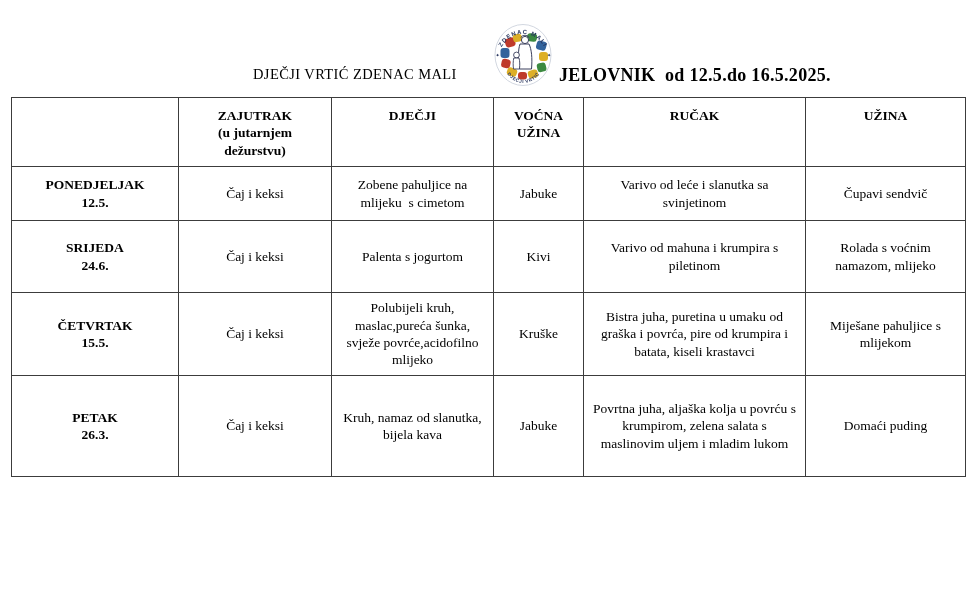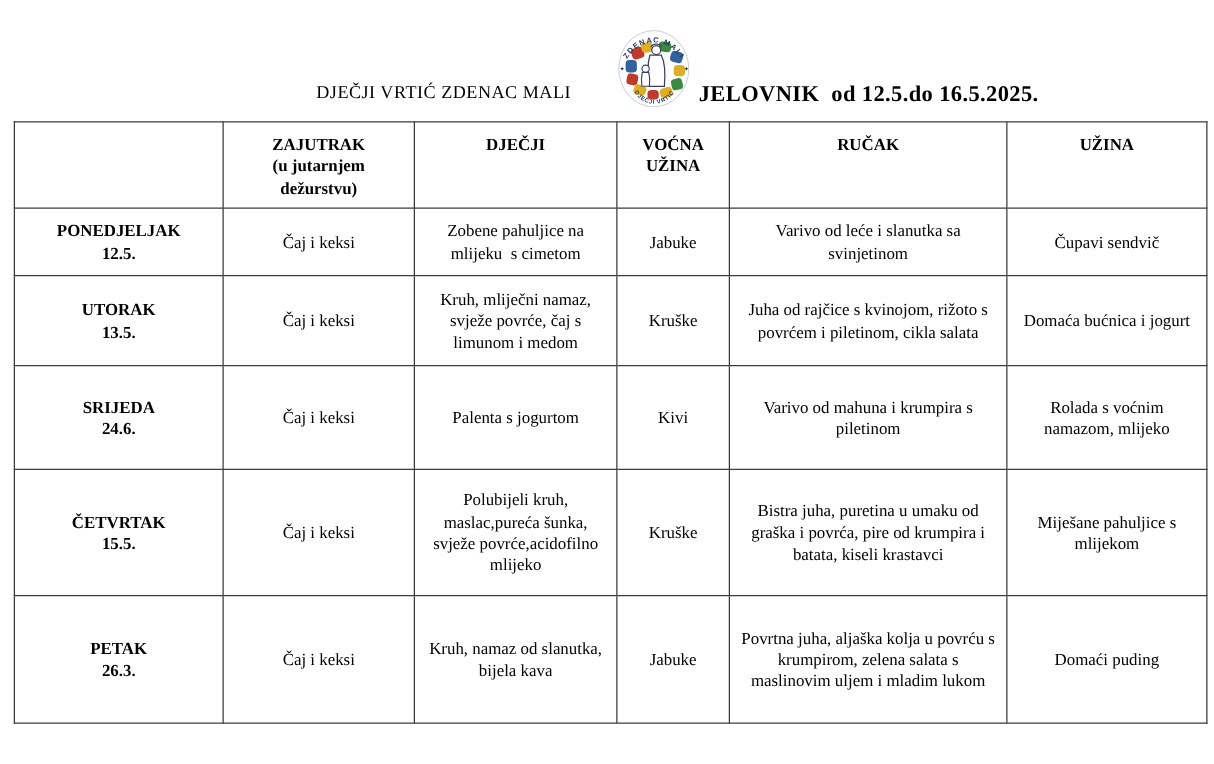--- a/index.html
+++ b/index.html
@@ -143,29 +143,20 @@
       <tr>
         <td class="day">PONEDJELJAK
 12.5.</td>
         <td>Čaj i keksi</td>
         <td>Zobene pahuljice na mlijeku  s cimetom</td>
         <td>Jabuke</td>
         <td>Varivo od leće i slanutka sa svinjetinom</td>
         <td>Čupavi sendvič</td>
       </tr>
       <tr>
-        <td class="day">UTORAK
-13.5.</td>
-        <td>Čaj i keksi</td>
-        <td>Kruh, mliječni namaz, svježe povrće, čaj s limunom i medom</td>
-        <td>Kruške</td>
-        <td>Juha od rajčice s kvinojom, rižoto s povrćem i piletinom, cikla salata</td>
-        <td>Domaća bućnica i jogurt</td>
-      </tr>
-      <tr>
         <td class="day">SRIJEDA
 24.6.</td>
         <td>Čaj i keksi</td>
         <td>Palenta s jogurtom</td>
         <td>Kivi</td>
         <td>Varivo od mahuna i krumpira s piletinom</td>
         <td>Rolada s voćnim namazom, mlijeko</td>
       </tr>
       <tr>
         <td class="day">ČETVRTAK

